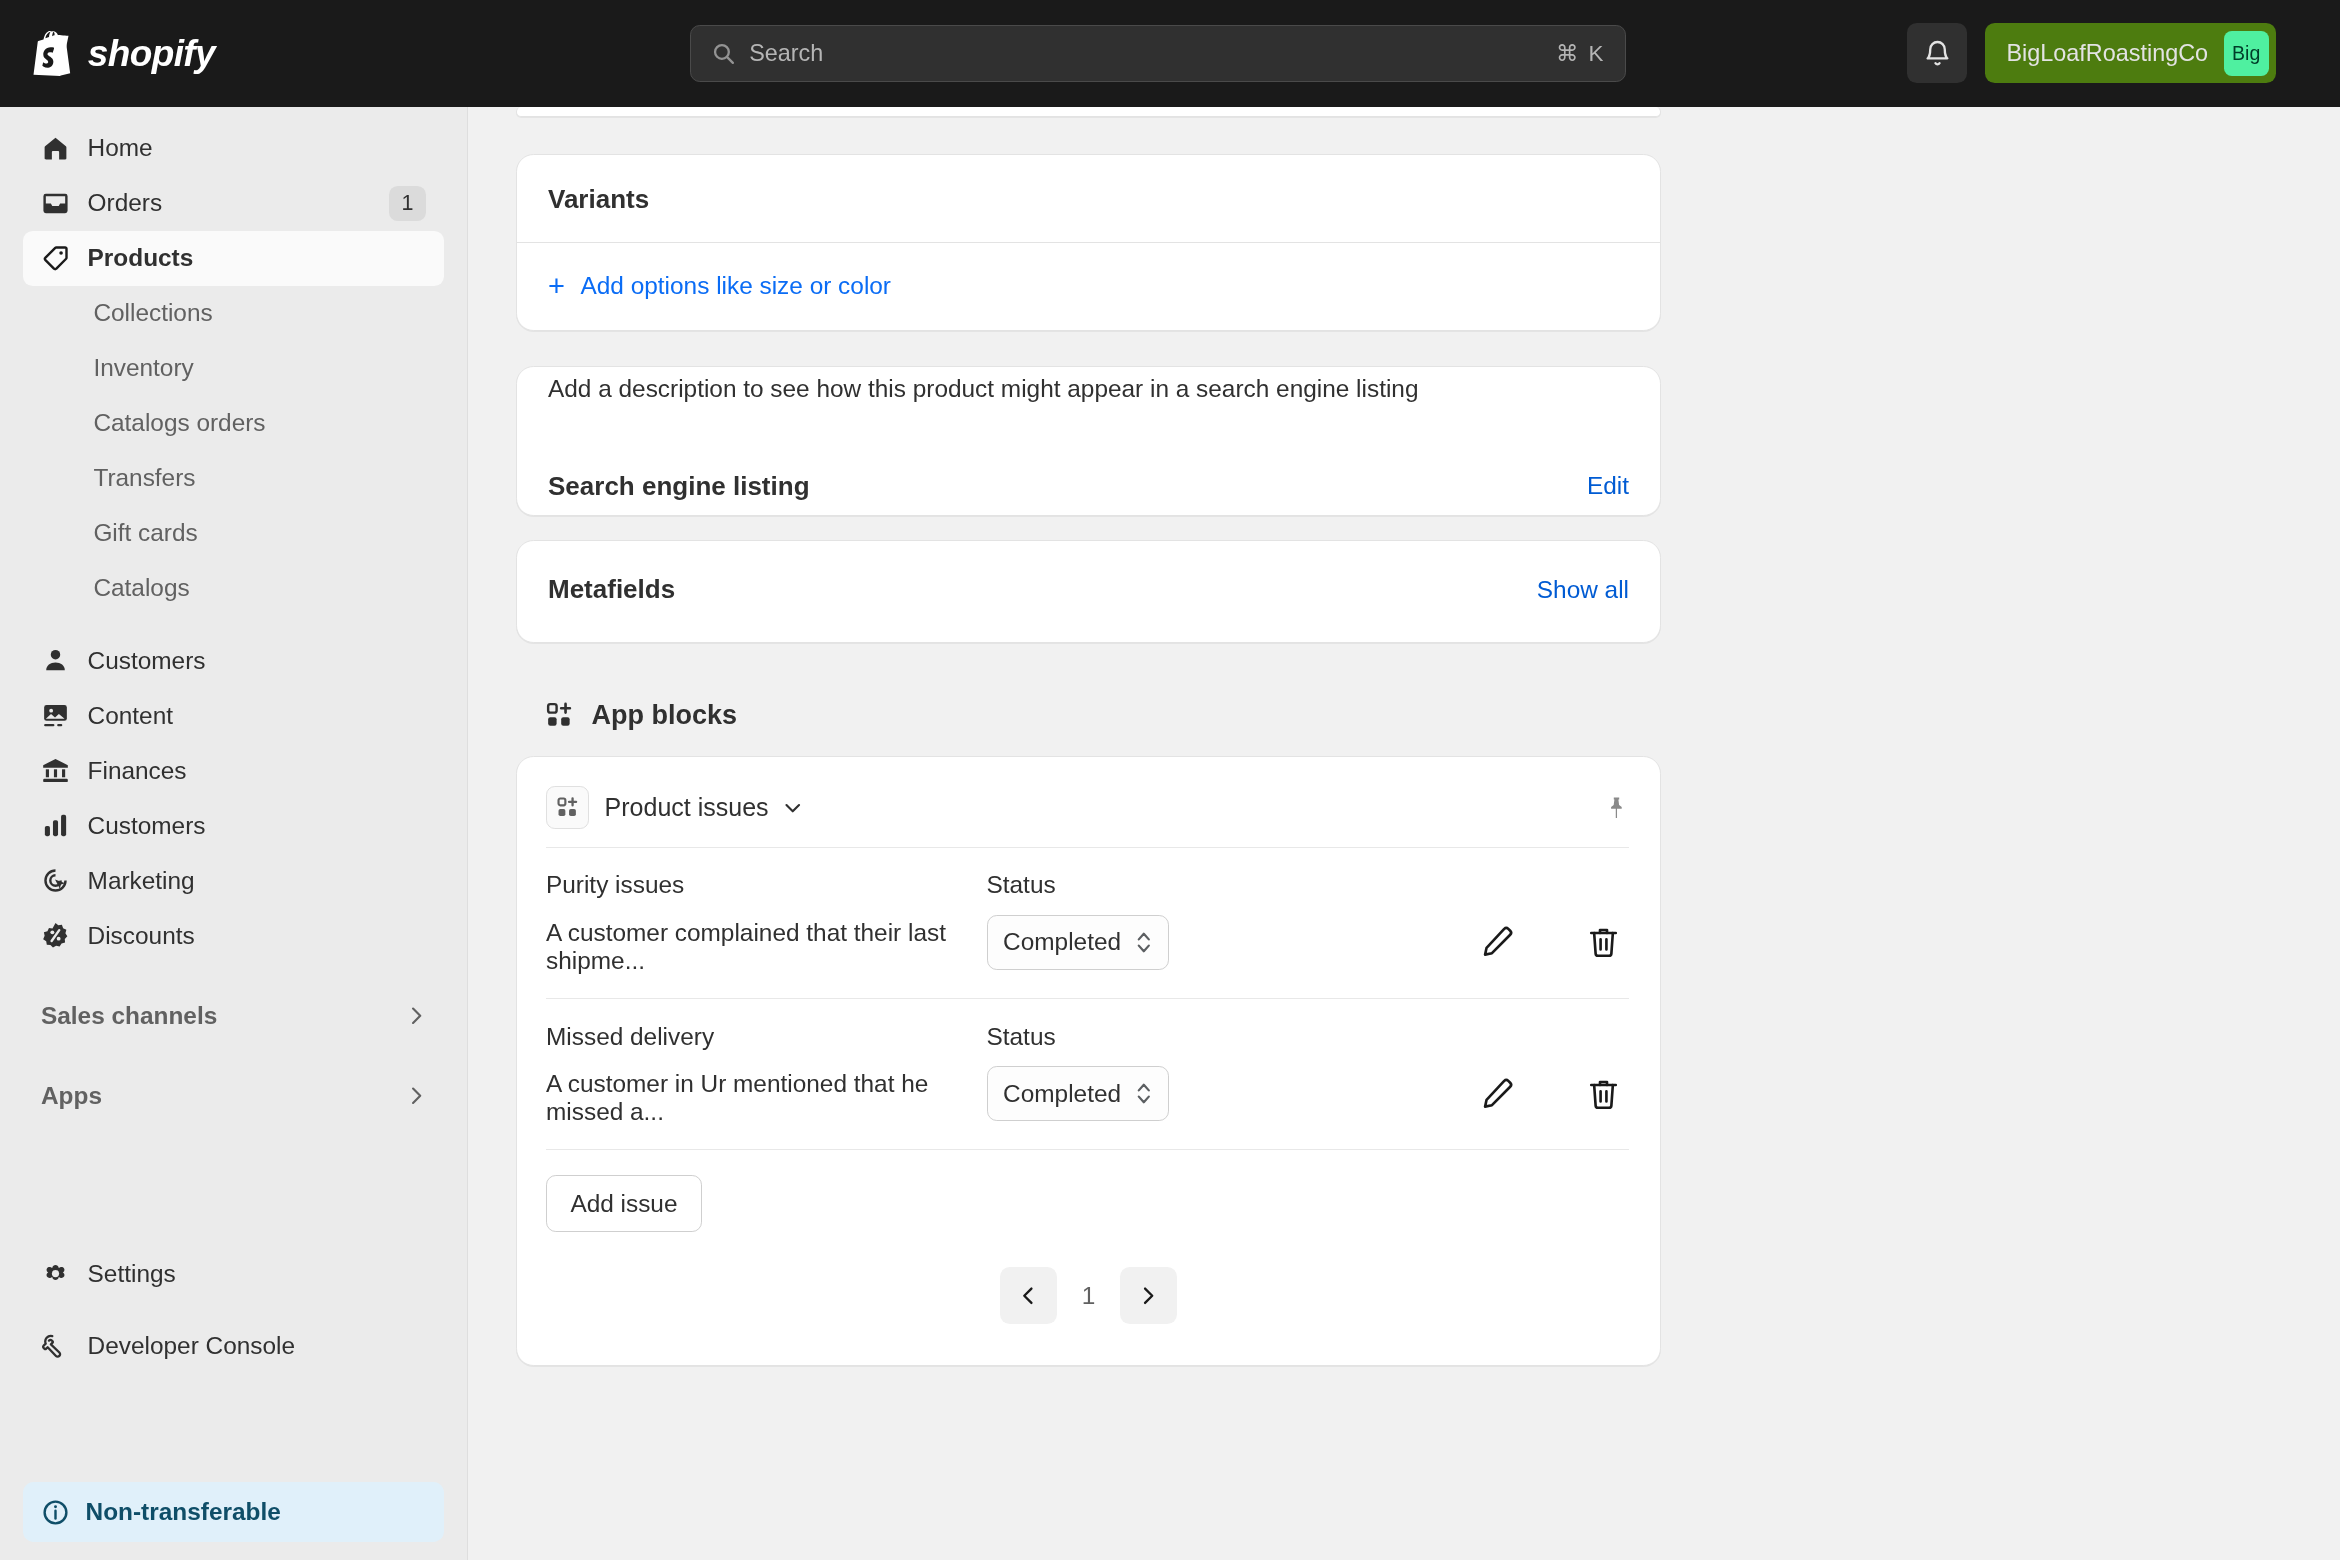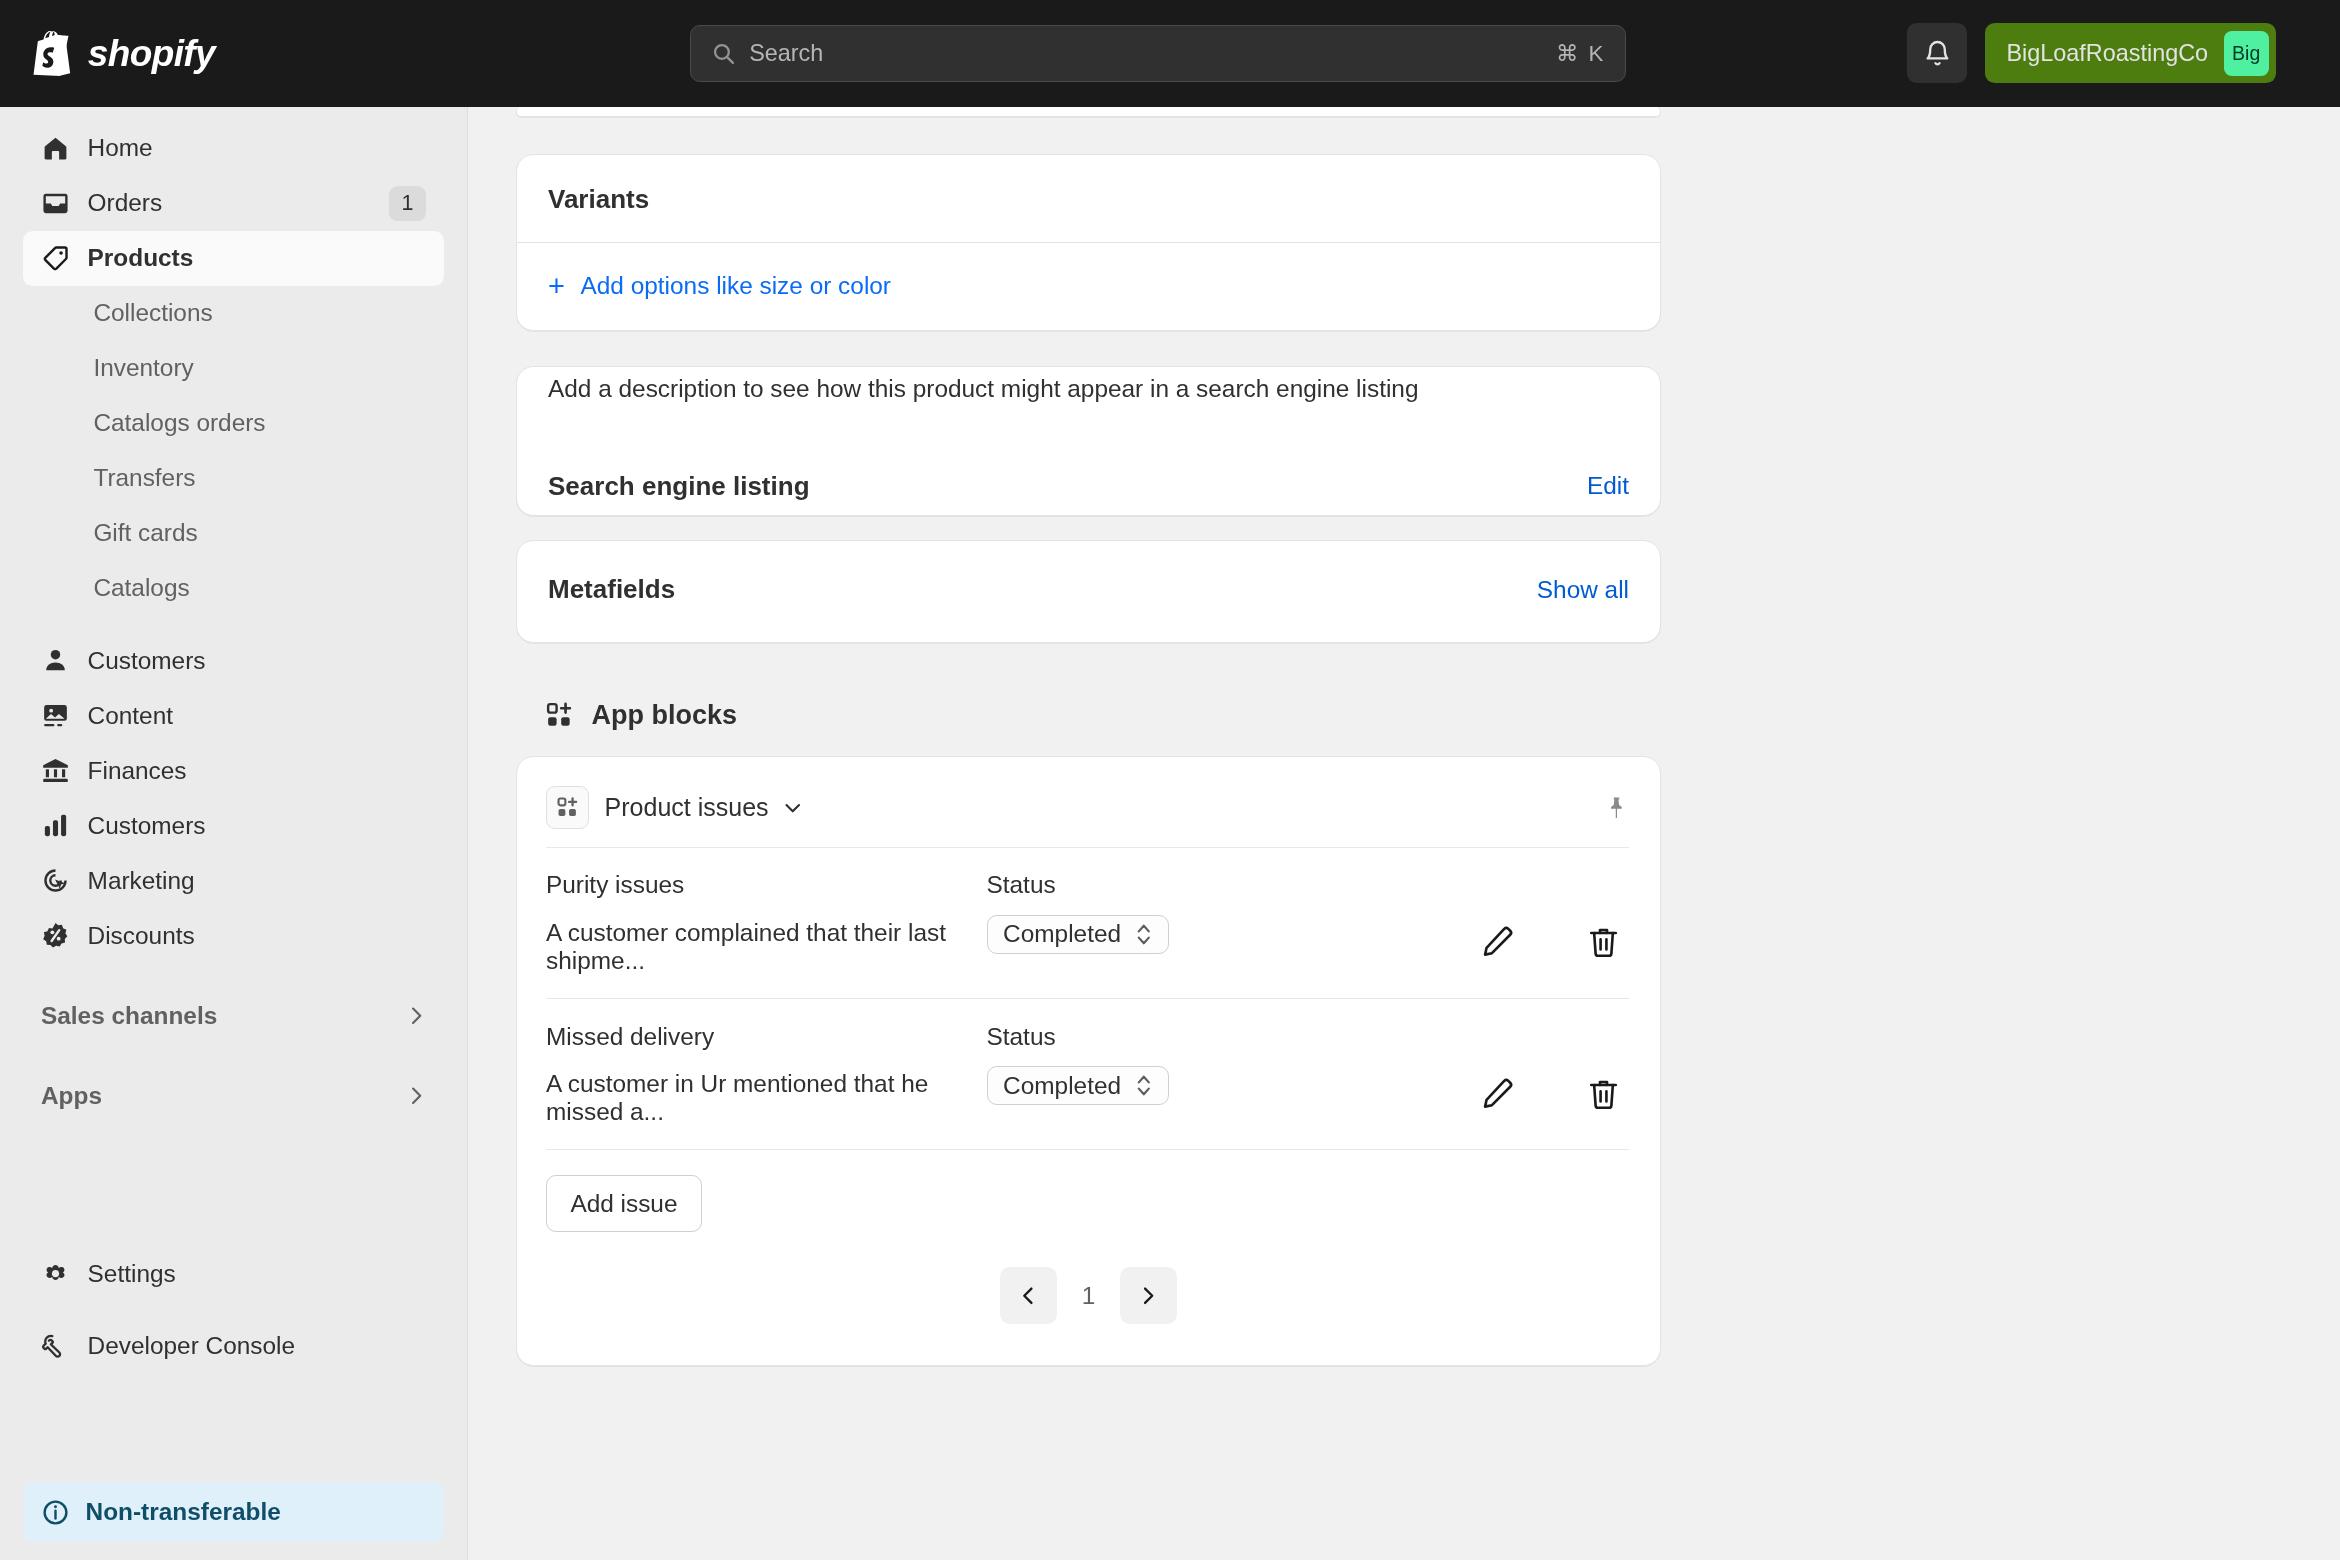--- a/index.html
+++ b/index.html
@@ -161,21 +161,21 @@
     margin: 0 31px 0 29px;
     border-top: 1px solid #e8e8e8;
   }
   .issue-texts { width: 419px; flex: 0 0 419px; }
   .issue-title { font-size: 24.4px; color: #303030; margin-bottom: 19.5px; }
   .issue-desc { font-size: 24.4px; color: #303030; }
   .status-col { width: 195px; flex: 0 0 195px; margin-left: 21.5px; }
   .status-label { font-size: 24.4px; color: #303030; margin-bottom: 15.6px; }
   .select {
     display: inline-flex; align-items: center; gap: 13.7px;
-    height: 39px; padding: 0 15.6px;
+    height: 55px; padding: 0 15.6px;
     border: 1px solid #cfcfcf; border-radius: 9.8px;
     background: #fdfdfd; font-size: 24.4px; color: #303030;
   }
   .select .updown { width: 17.6px; height: 25px; }
   .icon-btn {
     width: 51px; height: 51px;
     display: flex; align-items: center; justify-content: center;
   }
   .row-actions { margin-left: auto; display: flex; align-items: center; gap: 55px; padding-top: 45px; }
 

